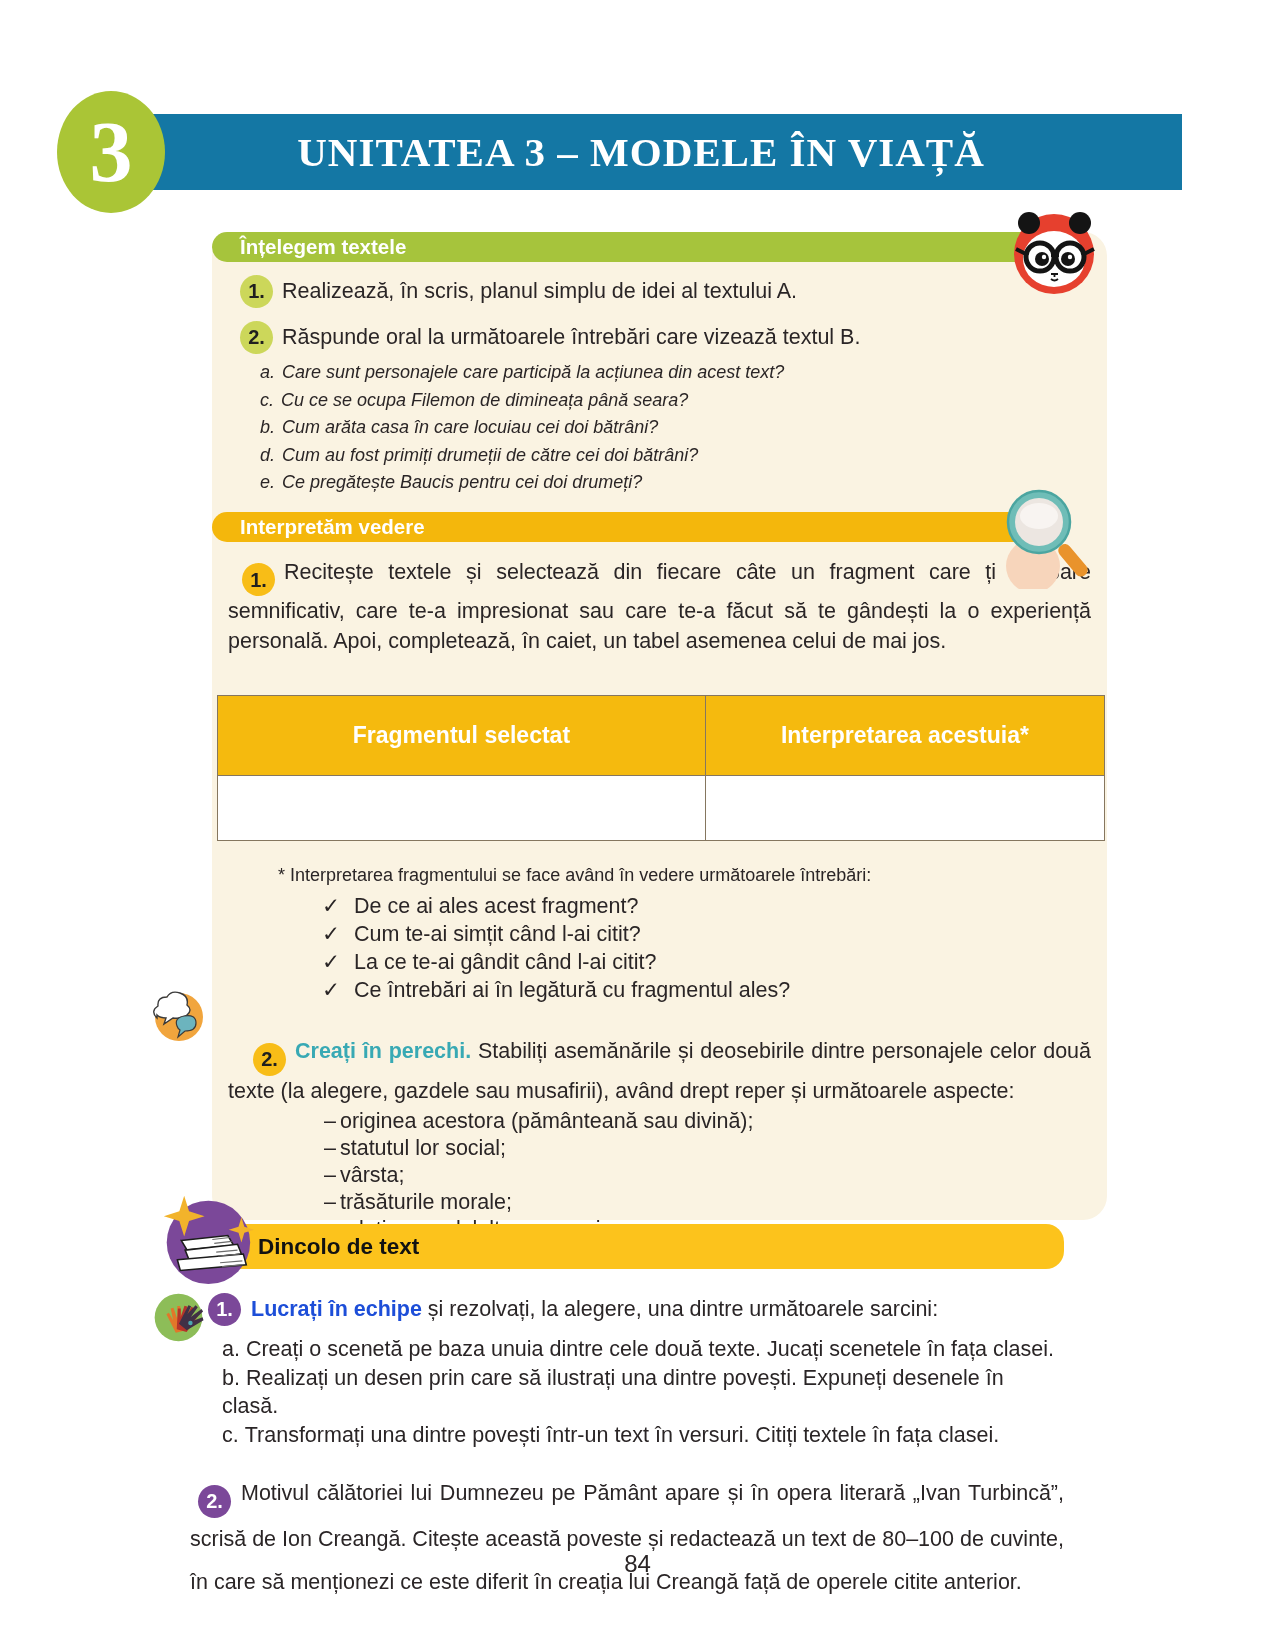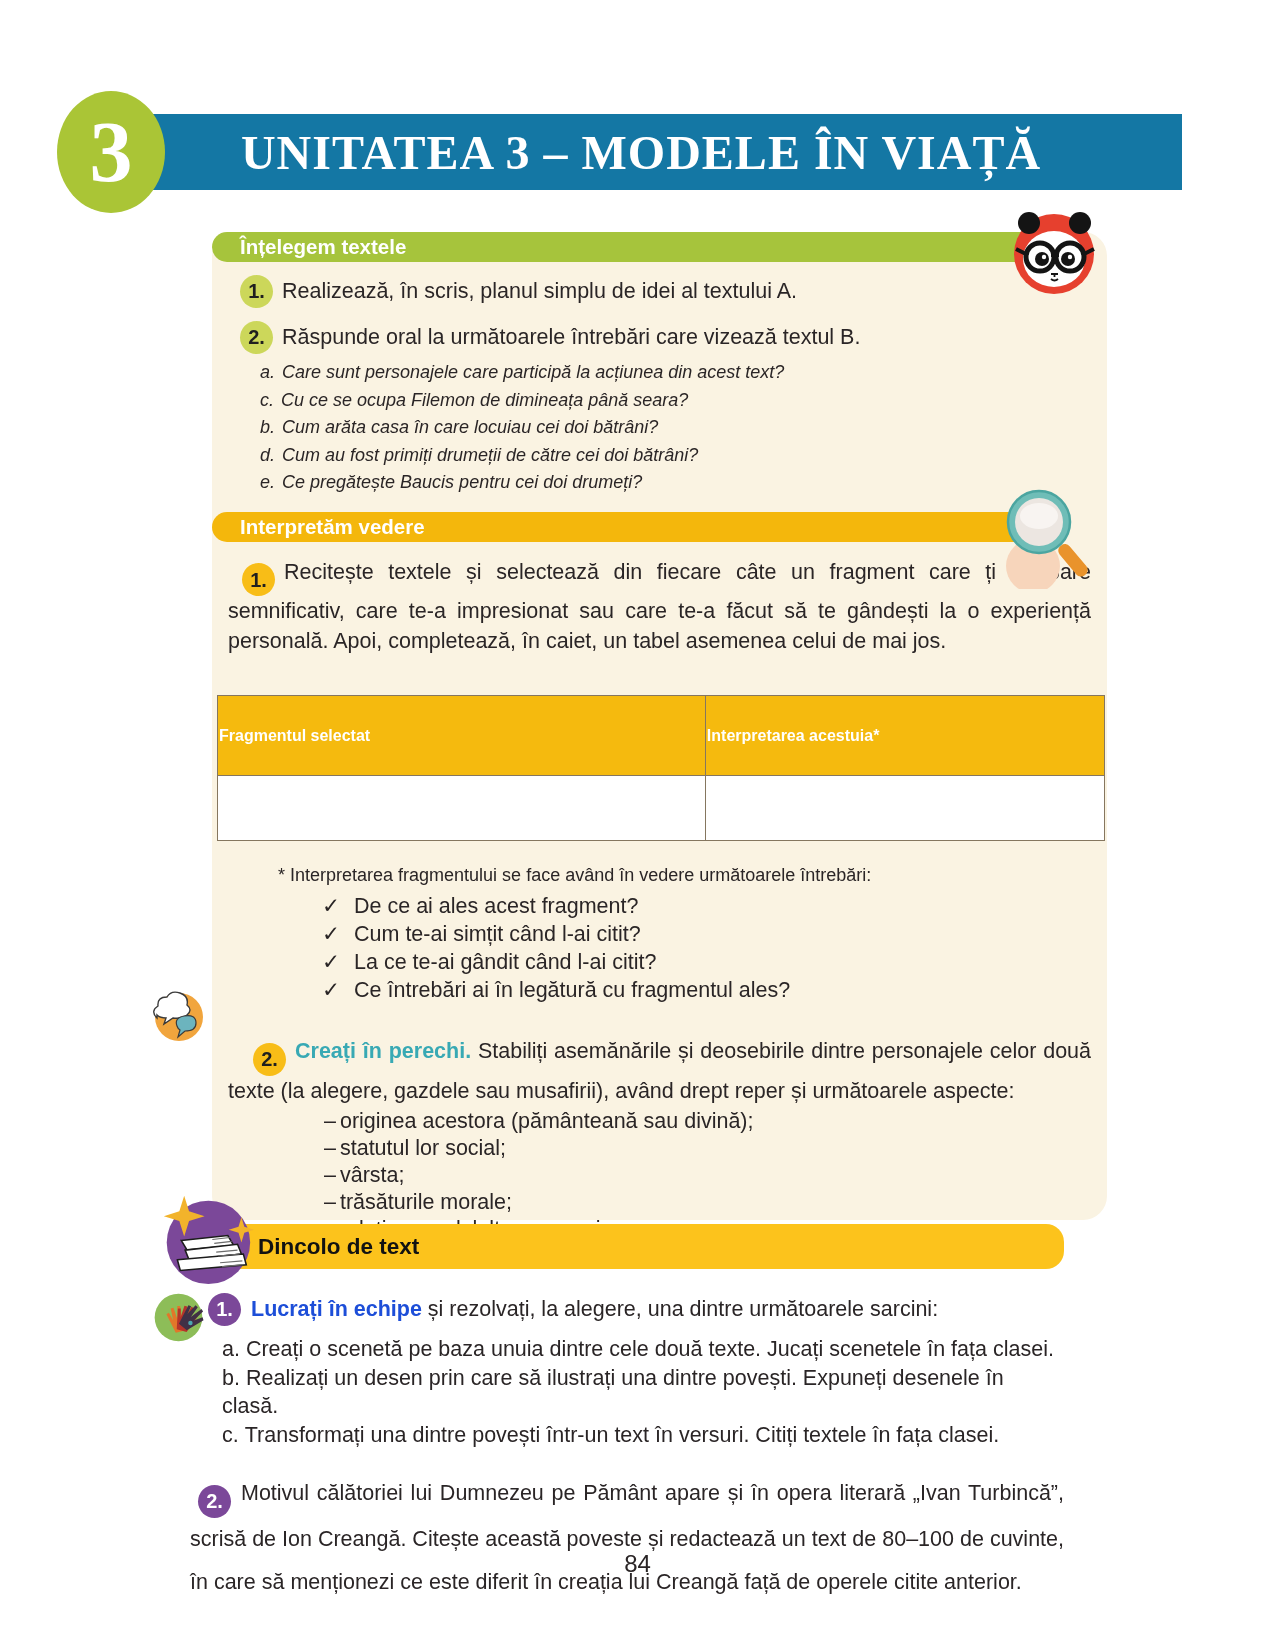--- a/index.html
+++ b/index.html
@@ -2,21 +2,21 @@
 <html><head>
 <meta charset="utf-8">
 <style>
   html,body{margin:0;padding:0;background:#fff;}
   .page{position:relative;width:1275px;height:1650px;background:#fff;
         font-family:"Liberation Sans",sans-serif;color:#2a2526;overflow:hidden;}
 
   
   .title-bar{position:absolute;left:100px;top:114px;width:1082px;height:76px;background:#1477a4;
              display:flex;align-items:center;justify-content:center;}
-  .title-bar h1{margin:0;font-family:"Liberation Serif",serif;font-size:48px;font-weight:bold;
+  .title-bar h1{margin:0;font-family:"Liberation Serif",serif;font-size:41px;font-weight:bold;
                 color:#fff;letter-spacing:1px;}
   .unit-circle{position:absolute;left:57px;top:91px;width:108px;height:122px;border-radius:50%;
                background:#aac536;display:flex;align-items:center;justify-content:center;
                font-family:"Liberation Serif",serif;font-size:86px;font-weight:bold;color:#fff;}
 
   
   .cream{position:absolute;left:170px;top:232px;width:895px;height:988px;background:#faf3e2;
          border-radius:24px;margin-left:42px;}
   .section-bar{width:840px;height:30px;border-radius:15px;display:flex;align-items:center;
                padding-left:28px;box-sizing:border-box;font-weight:bold;font-size:20.5px;color:#fff;}
@@ -33,22 +33,22 @@
   .num-row{display:flex;align-items:flex-start;gap:9px;margin:15px 0 0 28px;
            font-size:21.5px;line-height:29px;}
   .num-row .badge{margin-top:-2px;}
   .q-list{list-style:none;margin:5px 0 0 0;padding:0 0 0 48px;font-size:18px;line-height:27.5px;font-style:italic;}
   .q-list .letter{margin-right:7px;}
 
   .para{text-align:justify;font-size:21.5px;line-height:30px;margin:15px 16px 0 16px;}
   .para .badge-inline{margin:0 9px 0 14px;}
 
   .frag-table{border-collapse:collapse;margin:39px 0 0 5px;width:888px;}
-  .frag-table th{background:#f5ba0e;color:#fff;font-size:16px;font-weight:bold;height:77px;
-                 border:1px solid #85765f;text-align:left;vertical-align:middle;}
+  .frag-table th{background:#f5ba0e;color:#fff;font-size:23px;font-weight:bold;height:77px;
+                 border:1px solid #85765f;text-align:center;vertical-align:middle;}
   .frag-table td{background:#fff;height:62px;border:1px solid #85765f;}
   .col-frag{width:55%;}
 
   .footnote{margin:24px 0 0 66px;font-size:18px;}
   .check-list{list-style:none;margin:6px 0 0 0;padding:0 0 0 110px;font-size:21.5px;line-height:28px;}
   .check-glyph{margin-right:14px;}
   .perechi .badge-inline{margin:0 9px 0 25px;}
   .perechi{margin-top:32px;}
   .lead-teal{color:#38a9b4;font-weight:bold;}
   .lead-green{color:#1d4ed8;font-weight:bold;}

